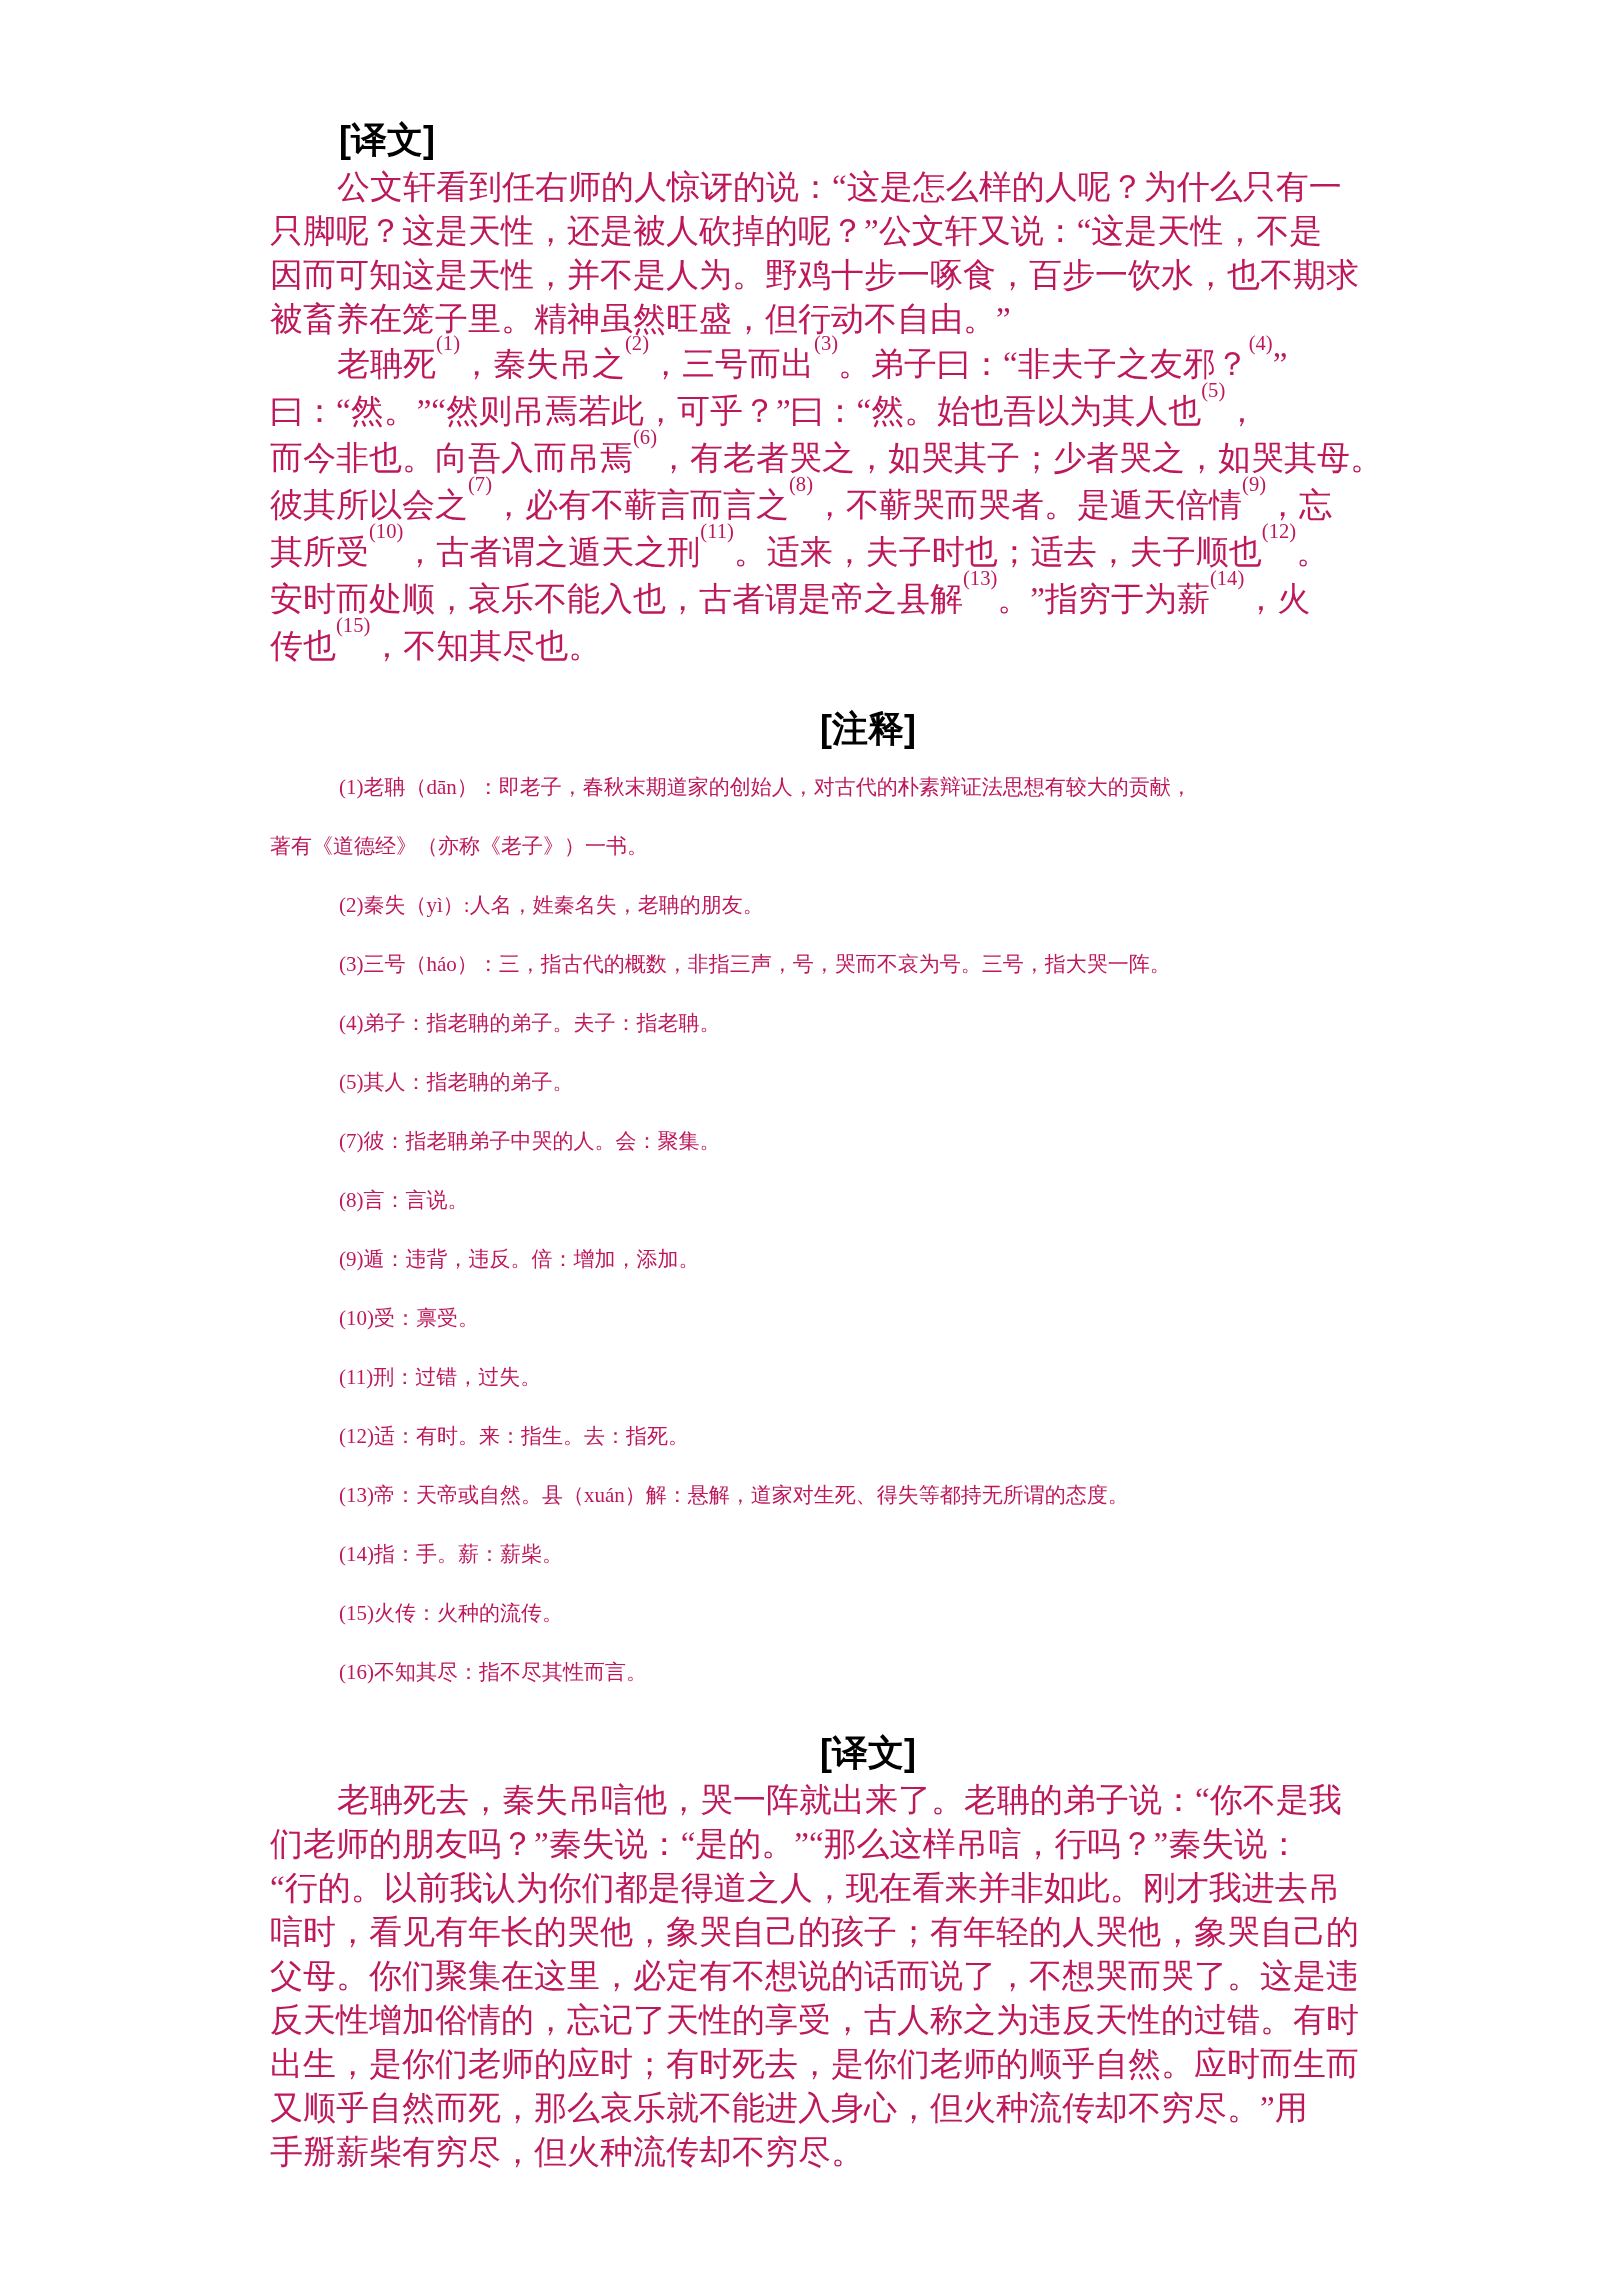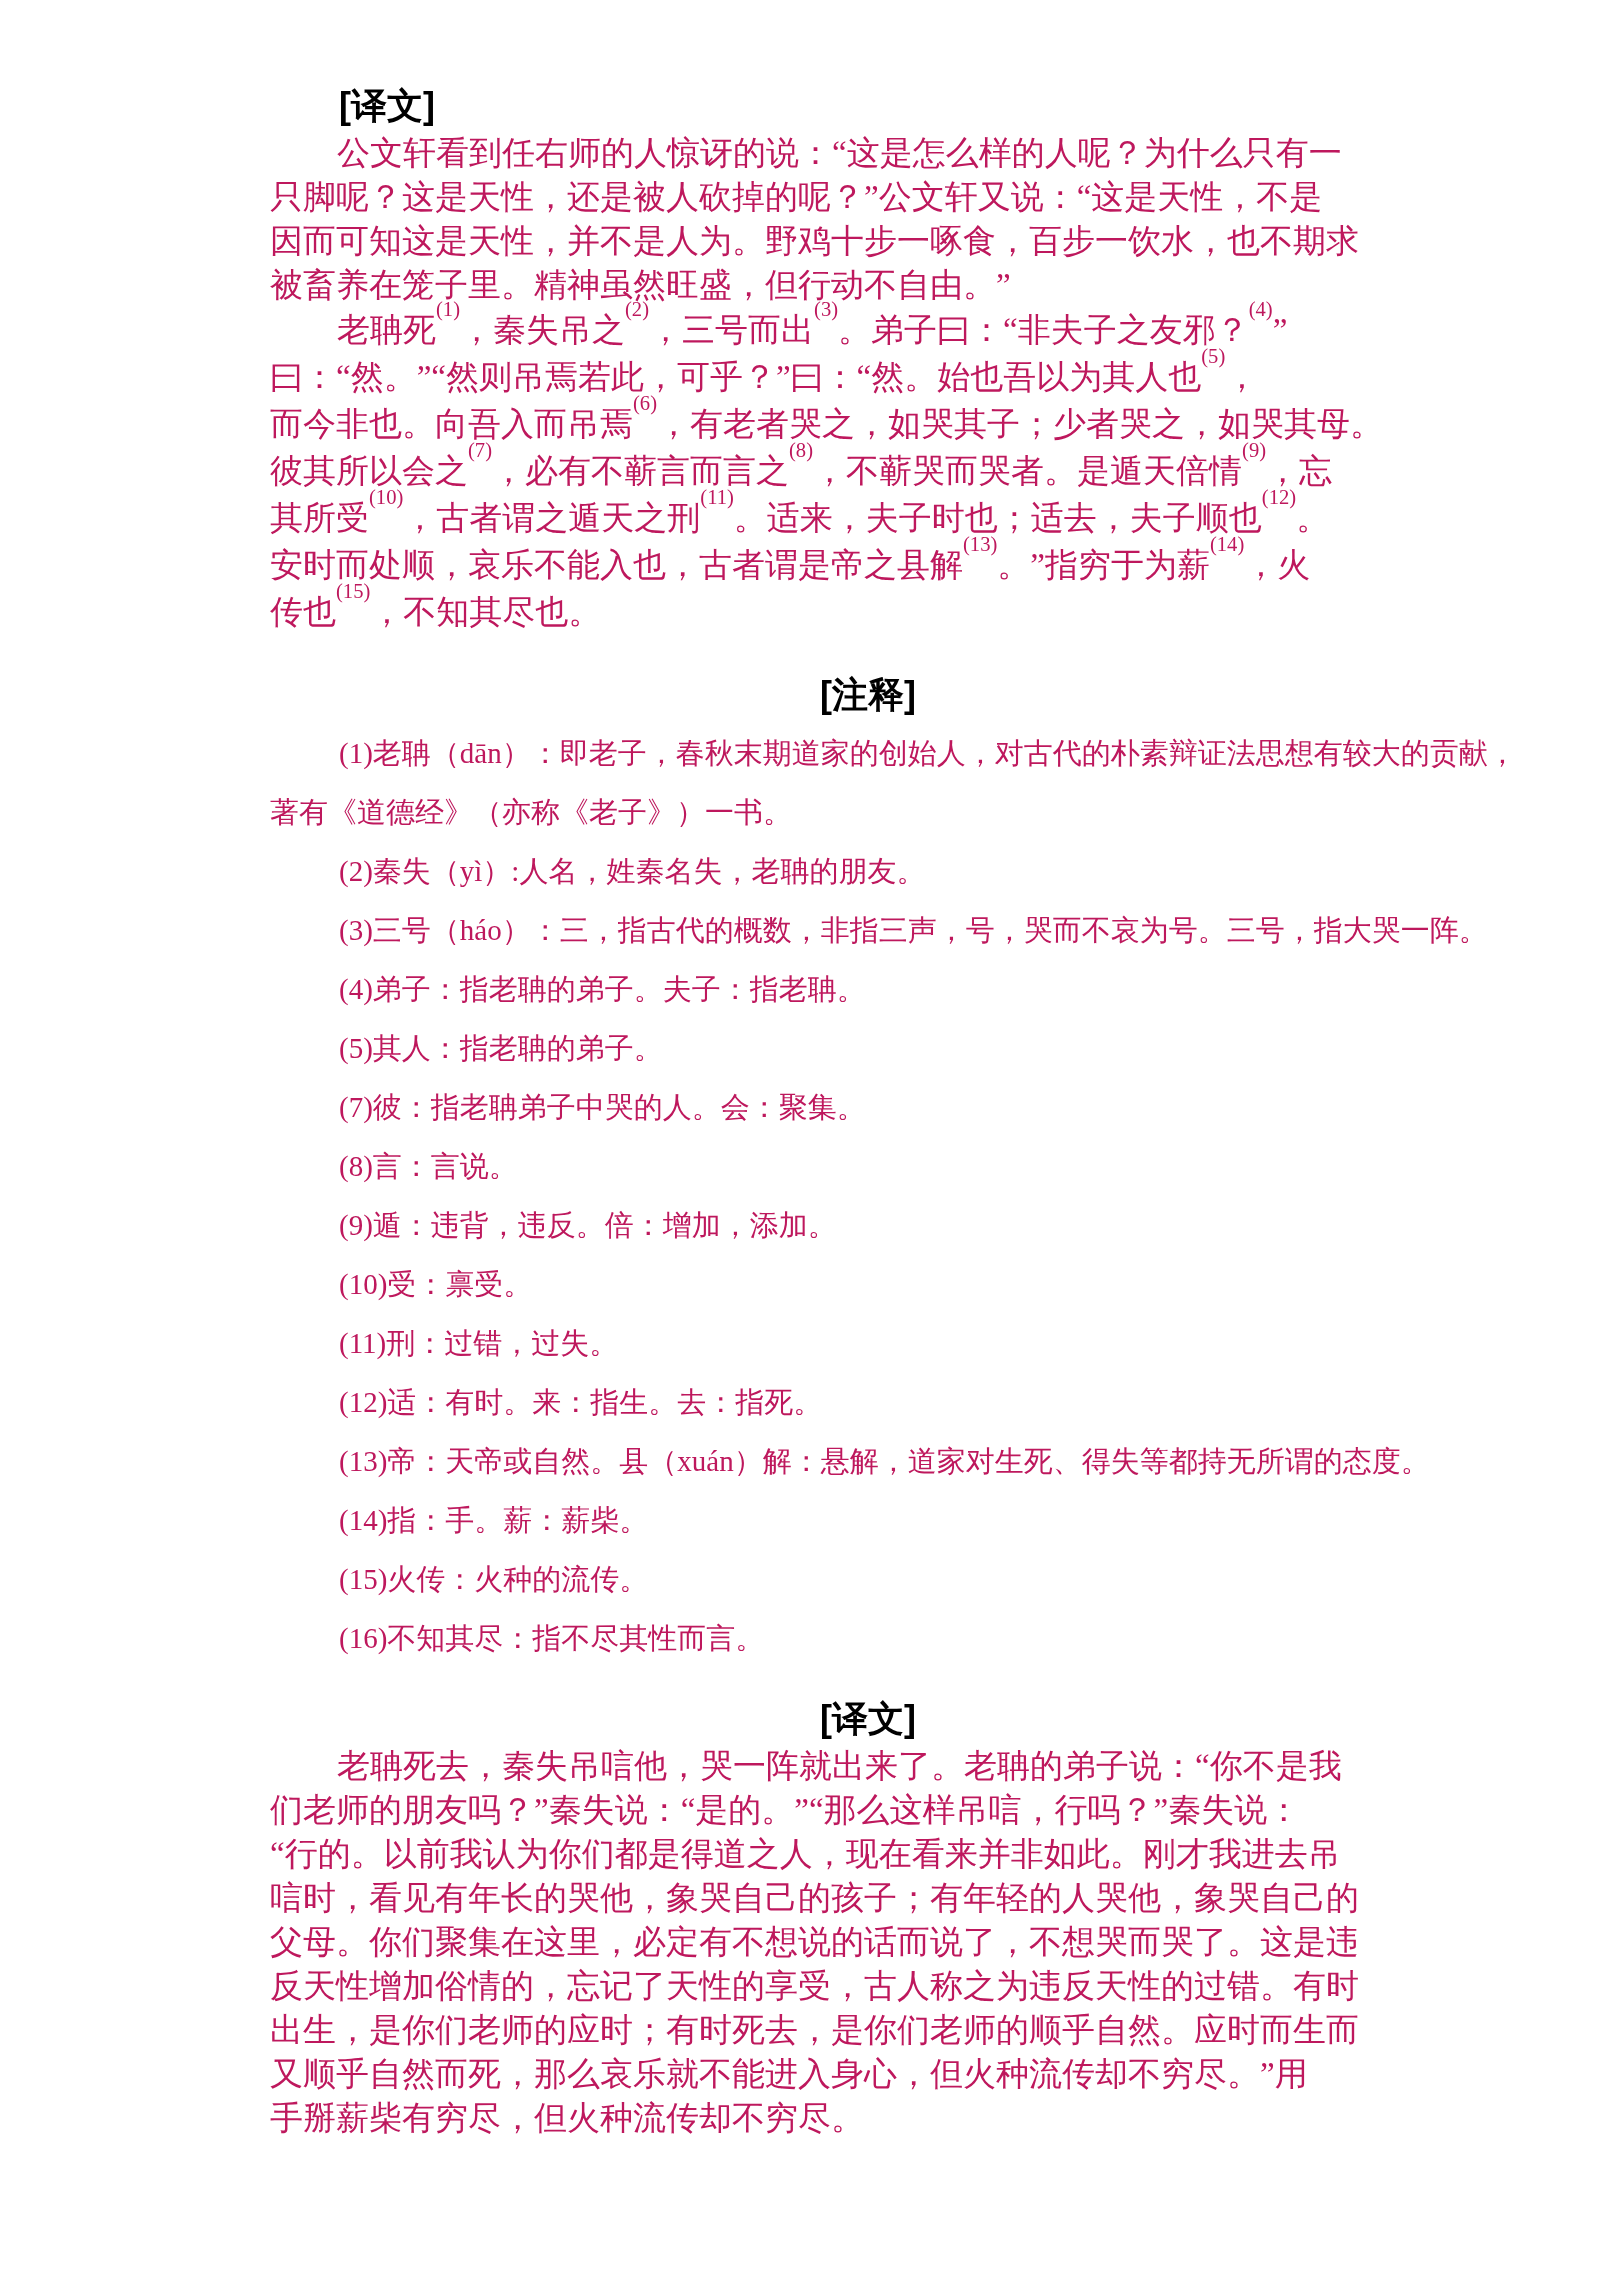--- a/index.html
+++ b/index.html
@@ -4,21 +4,21 @@
 <style>
   html, body { margin: 0; padding: 0; }
   body {
     width: 1622px; height: 2292px;
     background: #ffffff; color: #000000;
     font-family: "Liberation Serif", "DejaVu Serif", serif;
   }
   .page {
     box-sizing: border-box;
     width: 1622px; height: 2292px;
-    padding: 84px 225px 0 270px;
+    padding: 118px 225px 0 270px;
     overflow: hidden;
   }
   .sec-heading {
     font-family: "Liberation Sans", "DejaVu Sans", sans-serif;
     font-weight: 700;
     font-size: 36px;
     line-height: 43px;
     margin: 0 0 3.9px 0;
     text-indent: 69px;
     color: #000000;
@@ -27,21 +27,21 @@
   .tline {
     font-size: 33px;
     line-height: 44px;
     white-space: nowrap;
     color: #be185d;
   }
   .main-para .tline:first-child { text-indent: 67px; }
   .classical-para .tline { line-height: 47px; }
   .classical-para .tline:first-child { text-indent: 67px; }
   .notes-para .nline {
-    font-size: 29px;
+    font-size: 21px;
     line-height: 43px;
     margin-top: 16px;
   }
   .nline.indent { text-indent: 69px; }
   sup.ref {
     font-size: 20.6px;
     line-height: 0;
     position: relative;
     top: -12.7px;
   }

